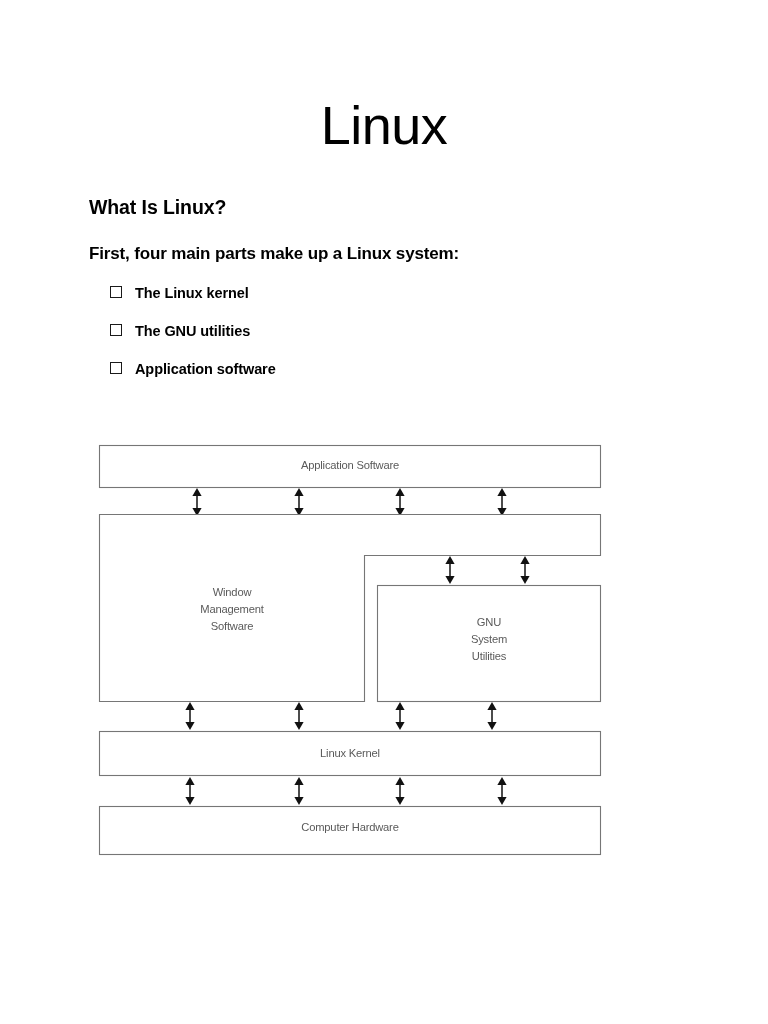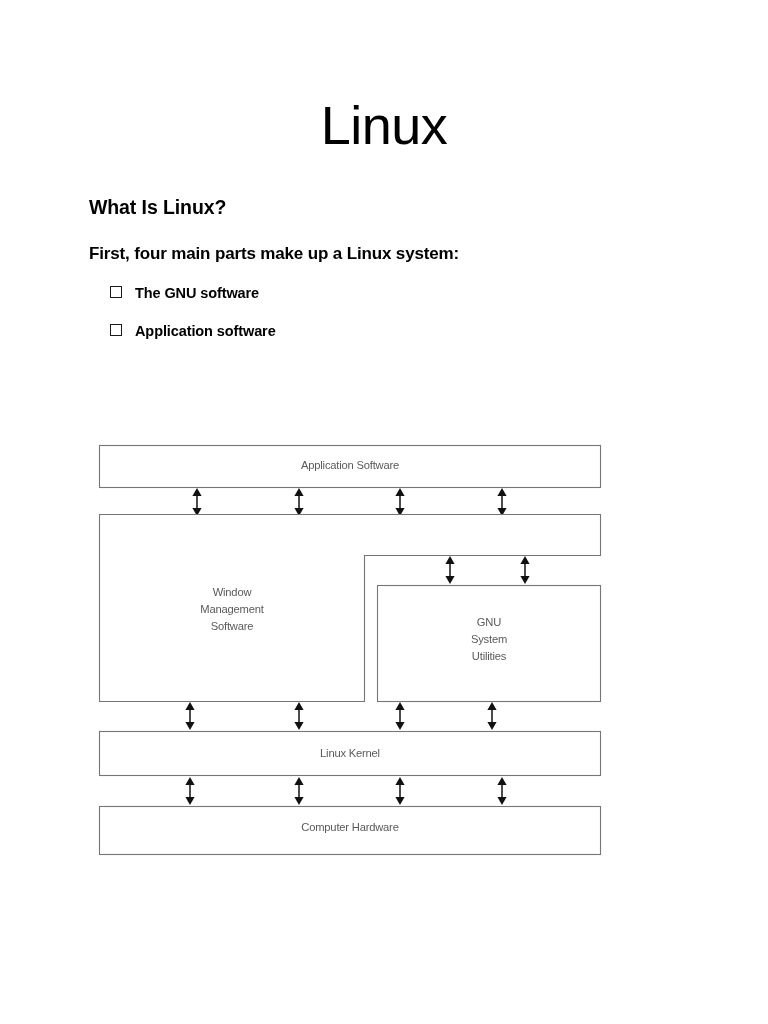--- a/index.html
+++ b/index.html
@@ -131,21 +131,25 @@
 
   <div class="doc-title">Linux</div>
 
   <div class="section-heading">What Is Linux?</div>
 
   <div class="intro-para">First, four main parts make up a Linux system:</div>
 
   <div class="bullet-list">
     <div class="bullet-item">
       <span class="bullet-marker"></span>
-      <span class="bullet-text">The GNU software</span>
+      <span class="bullet-text">The Linux kernel</span>
+    </div>
+    <div class="bullet-item">
+      <span class="bullet-marker"></span>
+      <span class="bullet-text">The GNU utilities</span>
     </div>
     <div class="bullet-item">
       <span class="bullet-marker"></span>
       <span class="bullet-text">Application software</span>
     </div>
   </div>
 
   <div class="diagram">
     <svg width="768" height="1024" viewBox="0 0 768 1024" xmlns="http://www.w3.org/2000/svg">
 

